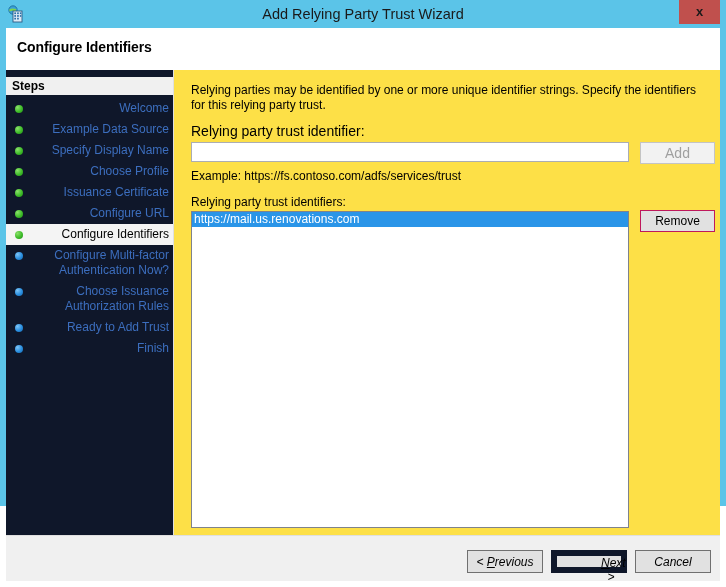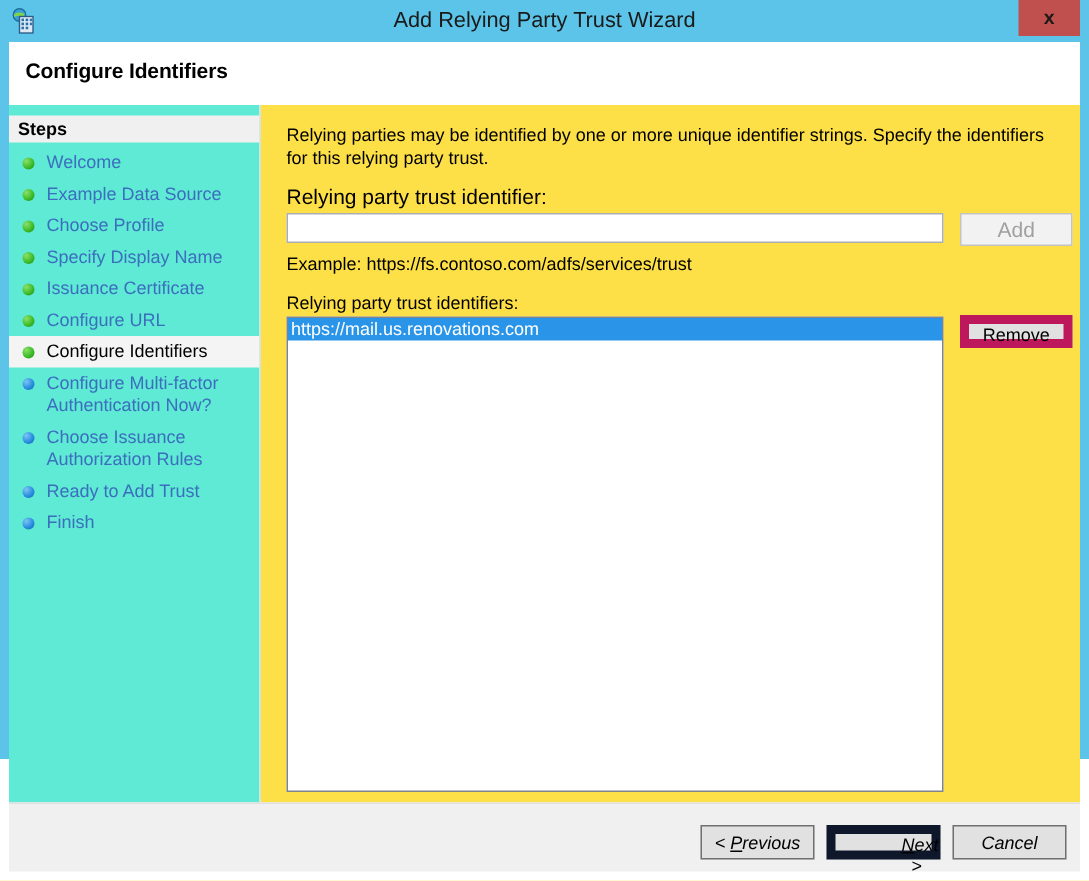--- a/index.html
+++ b/index.html
@@ -89,21 +89,22 @@
     height: 465px;
     background: #ffffff;
   }
 
   
   .steps-panel {
     position: absolute;
     left: 0; top: 0;
     width: 167px;
     height: 465px;
-    background: #5eead4;
+    background: #0f172a;
+    text-align: right;
   }
   .steps-header {
     position: absolute;
     left: 0; top: 7px;
     width: 167px;
     height: 18px;
     background: #F0F0F0;
   }
   .steps-header span {
     position: absolute;
@@ -235,21 +236,21 @@
   .listbox-item.selected {
     background: #2A95E8;
     color: #ffffff;
   }
   .remove-btn {
     position: absolute;
     left: 466px; top: 140px;
     width: 75px;
     height: 22px;
     box-sizing: border-box;
-    border: 6px solid #be185d;
+    border: 1px solid #be185d;
     background: #E1E1E1;
     color: #000;
     font-family: "Liberation Sans", sans-serif;
     font-size: 12px;
     cursor: pointer;
     padding: 0;
   }
 
   
   .footer {
@@ -326,25 +327,25 @@
           <div class="step-item">
             <span class="bullet done"></span>
             <span class="step-label">Welcome</span>
           </div>
           <div class="step-item">
             <span class="bullet done"></span>
             <span class="step-label">Example Data Source</span>
           </div>
           <div class="step-item">
             <span class="bullet done"></span>
+            <span class="step-label">Specify Display Name</span>
+          </div>
+          <div class="step-item">
+            <span class="bullet done"></span>
             <span class="step-label">Choose Profile</span>
-          </div>
-          <div class="step-item">
-            <span class="bullet done"></span>
-            <span class="step-label">Specify Display Name</span>
           </div>
           <div class="step-item">
             <span class="bullet done"></span>
             <span class="step-label">Issuance Certificate</span>
           </div>
           <div class="step-item">
             <span class="bullet done"></span>
             <span class="step-label">Configure URL</span>
           </div>
           <div class="step-item current">

